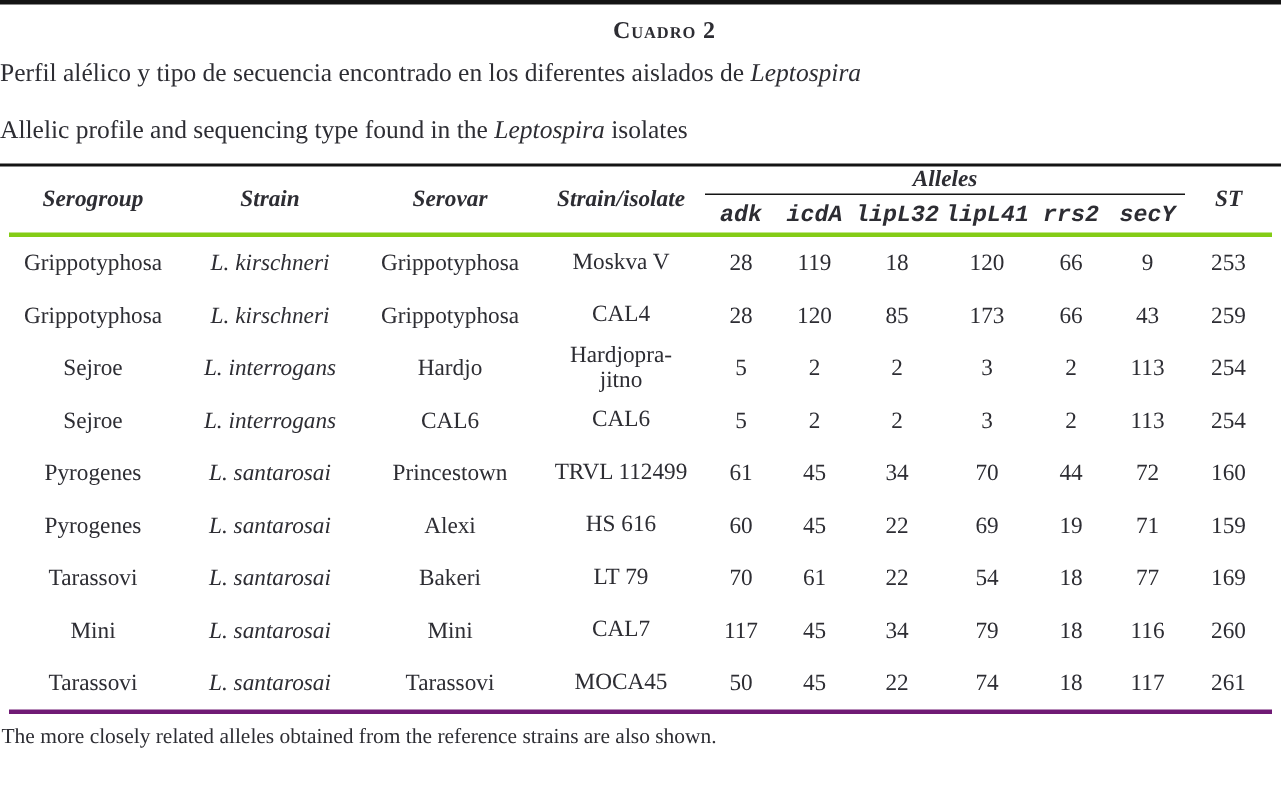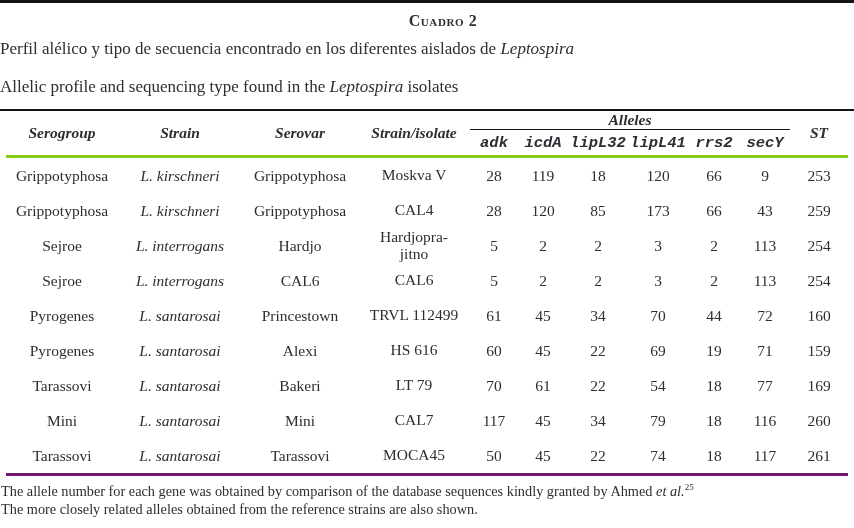--- a/index.html
+++ b/index.html
@@ -247,17 +247,16 @@
         <td>22</td>
         <td>74</td>
         <td>18</td>
         <td>117</td>
         <td>261</td>
       </tr>
     </tbody>
   </table>
 
   <div class="footnotes">
-    <div><span>The allele number for each gene was obtained by comparison of the database sequences kindly granted by Ahmed </span><span class="ital">et al.</span><sup>25</sup></div>
     <div>The more closely related alleles obtained from the reference strains are also shown.</div>
   </div>
 
 </div>
 
 </body></html>

